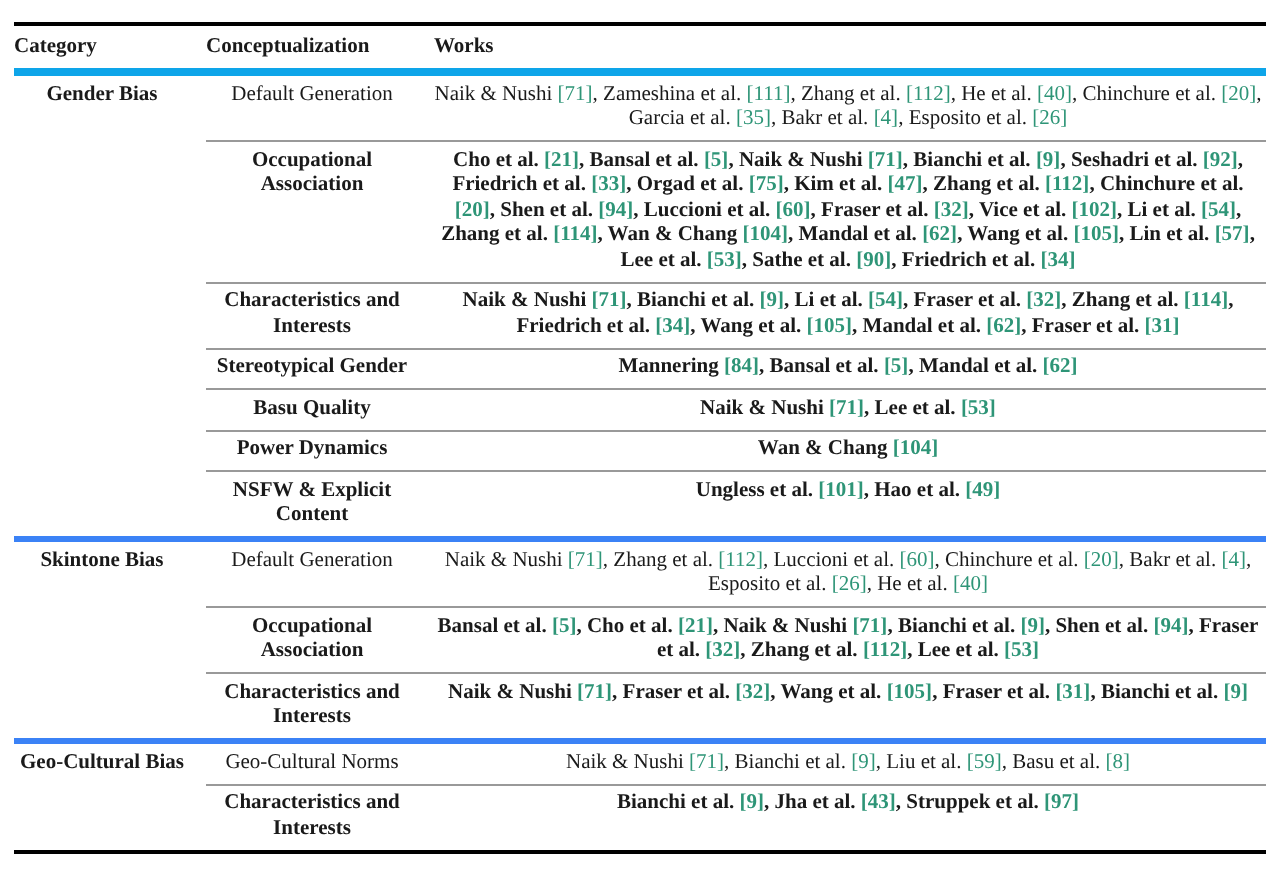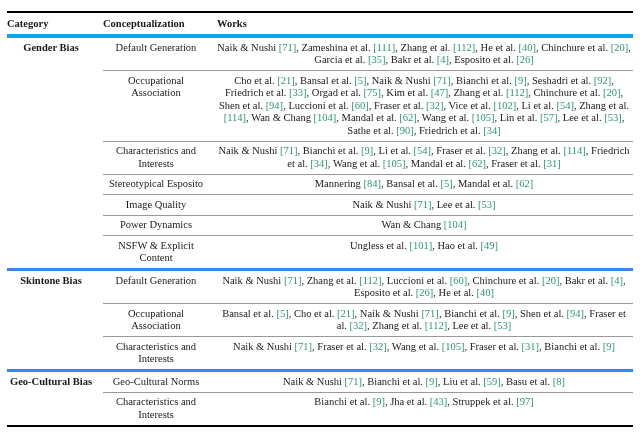--- a/index.html
+++ b/index.html
@@ -32,21 +32,21 @@
   }
   td {
     font-size: 10.5px;
     vertical-align: top;
     text-align: center;
     padding: 3.5px 8px 3.5px 0;
     line-height: 12.5px;
   }
   td.works { padding-right: 2px; }
   td.cat { font-weight: bold; }
-  tr.inner td { border-top: 1px solid #999; }
+  tr.inner td { border-top: 1px solid #999; font-weight: bold; }
   tr.group-start td { border-top: 3px solid #3b82f6; }
   .cite { color: var(--cite, #2e9577); }
 </style>
 </head>
 <body>
 
 <table class="paper-table">
   <colgroup>
     <col class="c-cat">
     <col class="c-concept">
@@ -67,25 +67,25 @@
       </tr>
       <tr class="inner">
         <td class="concept">Occupational Association</td>
         <td class="works">Cho et al. <span class="cite">[21]</span>, Bansal et al. <span class="cite">[5]</span>, Naik &amp; Nushi <span class="cite">[71]</span>, Bianchi et al. <span class="cite">[9]</span>, Seshadri et al. <span class="cite">[92]</span>, Friedrich et al. <span class="cite">[33]</span>, Orgad et al. <span class="cite">[75]</span>, Kim et al. <span class="cite">[47]</span>, Zhang et al. <span class="cite">[112]</span>, Chinchure et al. <span class="cite">[20]</span>, Shen et al. <span class="cite">[94]</span>, Luccioni et al. <span class="cite">[60]</span>, Fraser et al. <span class="cite">[32]</span>, Vice et al. <span class="cite">[102]</span>, Li et al. <span class="cite">[54]</span>, Zhang et al. <span class="cite">[114]</span>, Wan &amp; Chang <span class="cite">[104]</span>, Mandal et al. <span class="cite">[62]</span>, Wang et al. <span class="cite">[105]</span>, Lin et al. <span class="cite">[57]</span>, Lee et al. <span class="cite">[53]</span>, Sathe et al. <span class="cite">[90]</span>, Friedrich et al. <span class="cite">[34]</span></td>
       </tr>
       <tr class="inner">
         <td class="concept">Characteristics and Interests</td>
         <td class="works">Naik &amp; Nushi <span class="cite">[71]</span>, Bianchi et al. <span class="cite">[9]</span>, Li et al. <span class="cite">[54]</span>, Fraser et al. <span class="cite">[32]</span>, Zhang et al. <span class="cite">[114]</span>, Friedrich et al. <span class="cite">[34]</span>, Wang et al. <span class="cite">[105]</span>, Mandal et al. <span class="cite">[62]</span>, Fraser et al. <span class="cite">[31]</span></td>
       </tr>
       <tr class="inner">
-        <td class="concept">Stereotypical Esposito</td>
+        <td class="concept">Stereotypical Gender</td>
         <td class="works">Mannering <span class="cite">[84]</span>, Bansal et al. <span class="cite">[5]</span>, Mandal et al. <span class="cite">[62]</span></td>
       </tr>
       <tr class="inner">
-        <td class="concept">Image Quality</td>
+        <td class="concept">Basu Quality</td>
         <td class="works">Naik &amp; Nushi <span class="cite">[71]</span>, Lee et al. <span class="cite">[53]</span></td>
       </tr>
       <tr class="inner">
         <td class="concept">Power Dynamics</td>
         <td class="works">Wan &amp; Chang <span class="cite">[104]</span></td>
       </tr>
       <tr class="inner">
         <td class="concept">NSFW &amp; Explicit Content</td>
         <td class="works">Ungless et al. <span class="cite">[101]</span>, Hao et al. <span class="cite">[49]</span></td>
       </tr>

